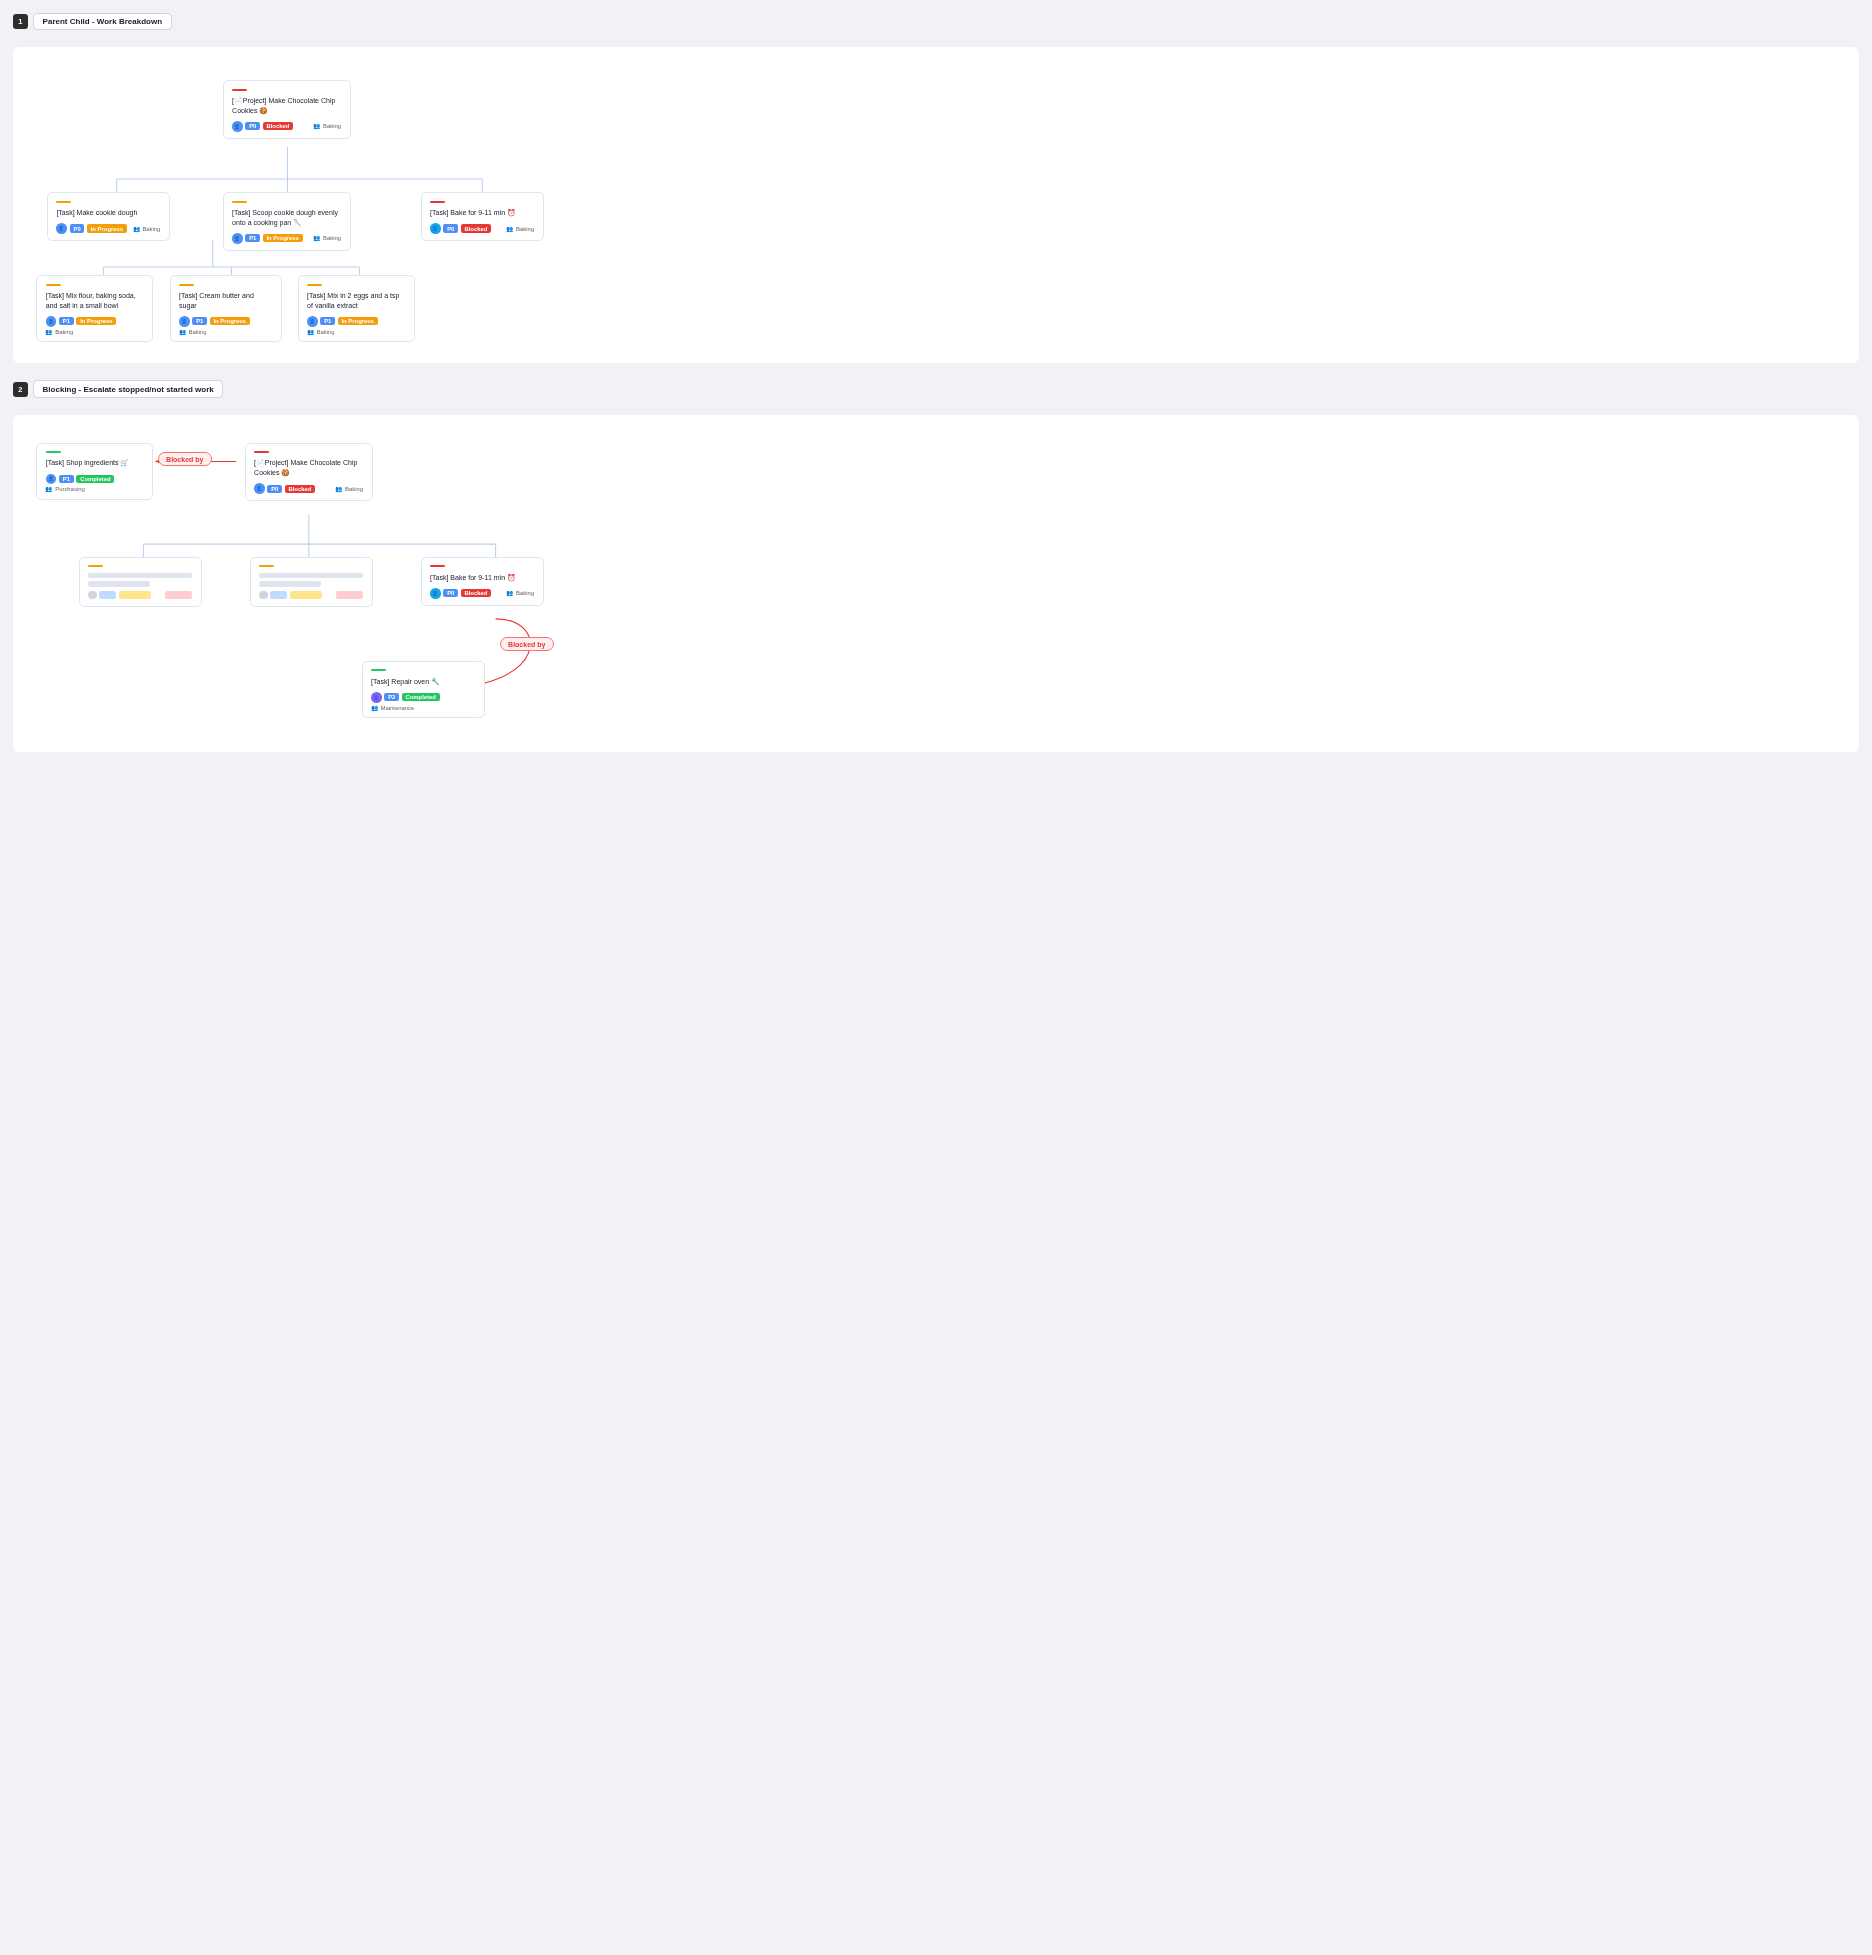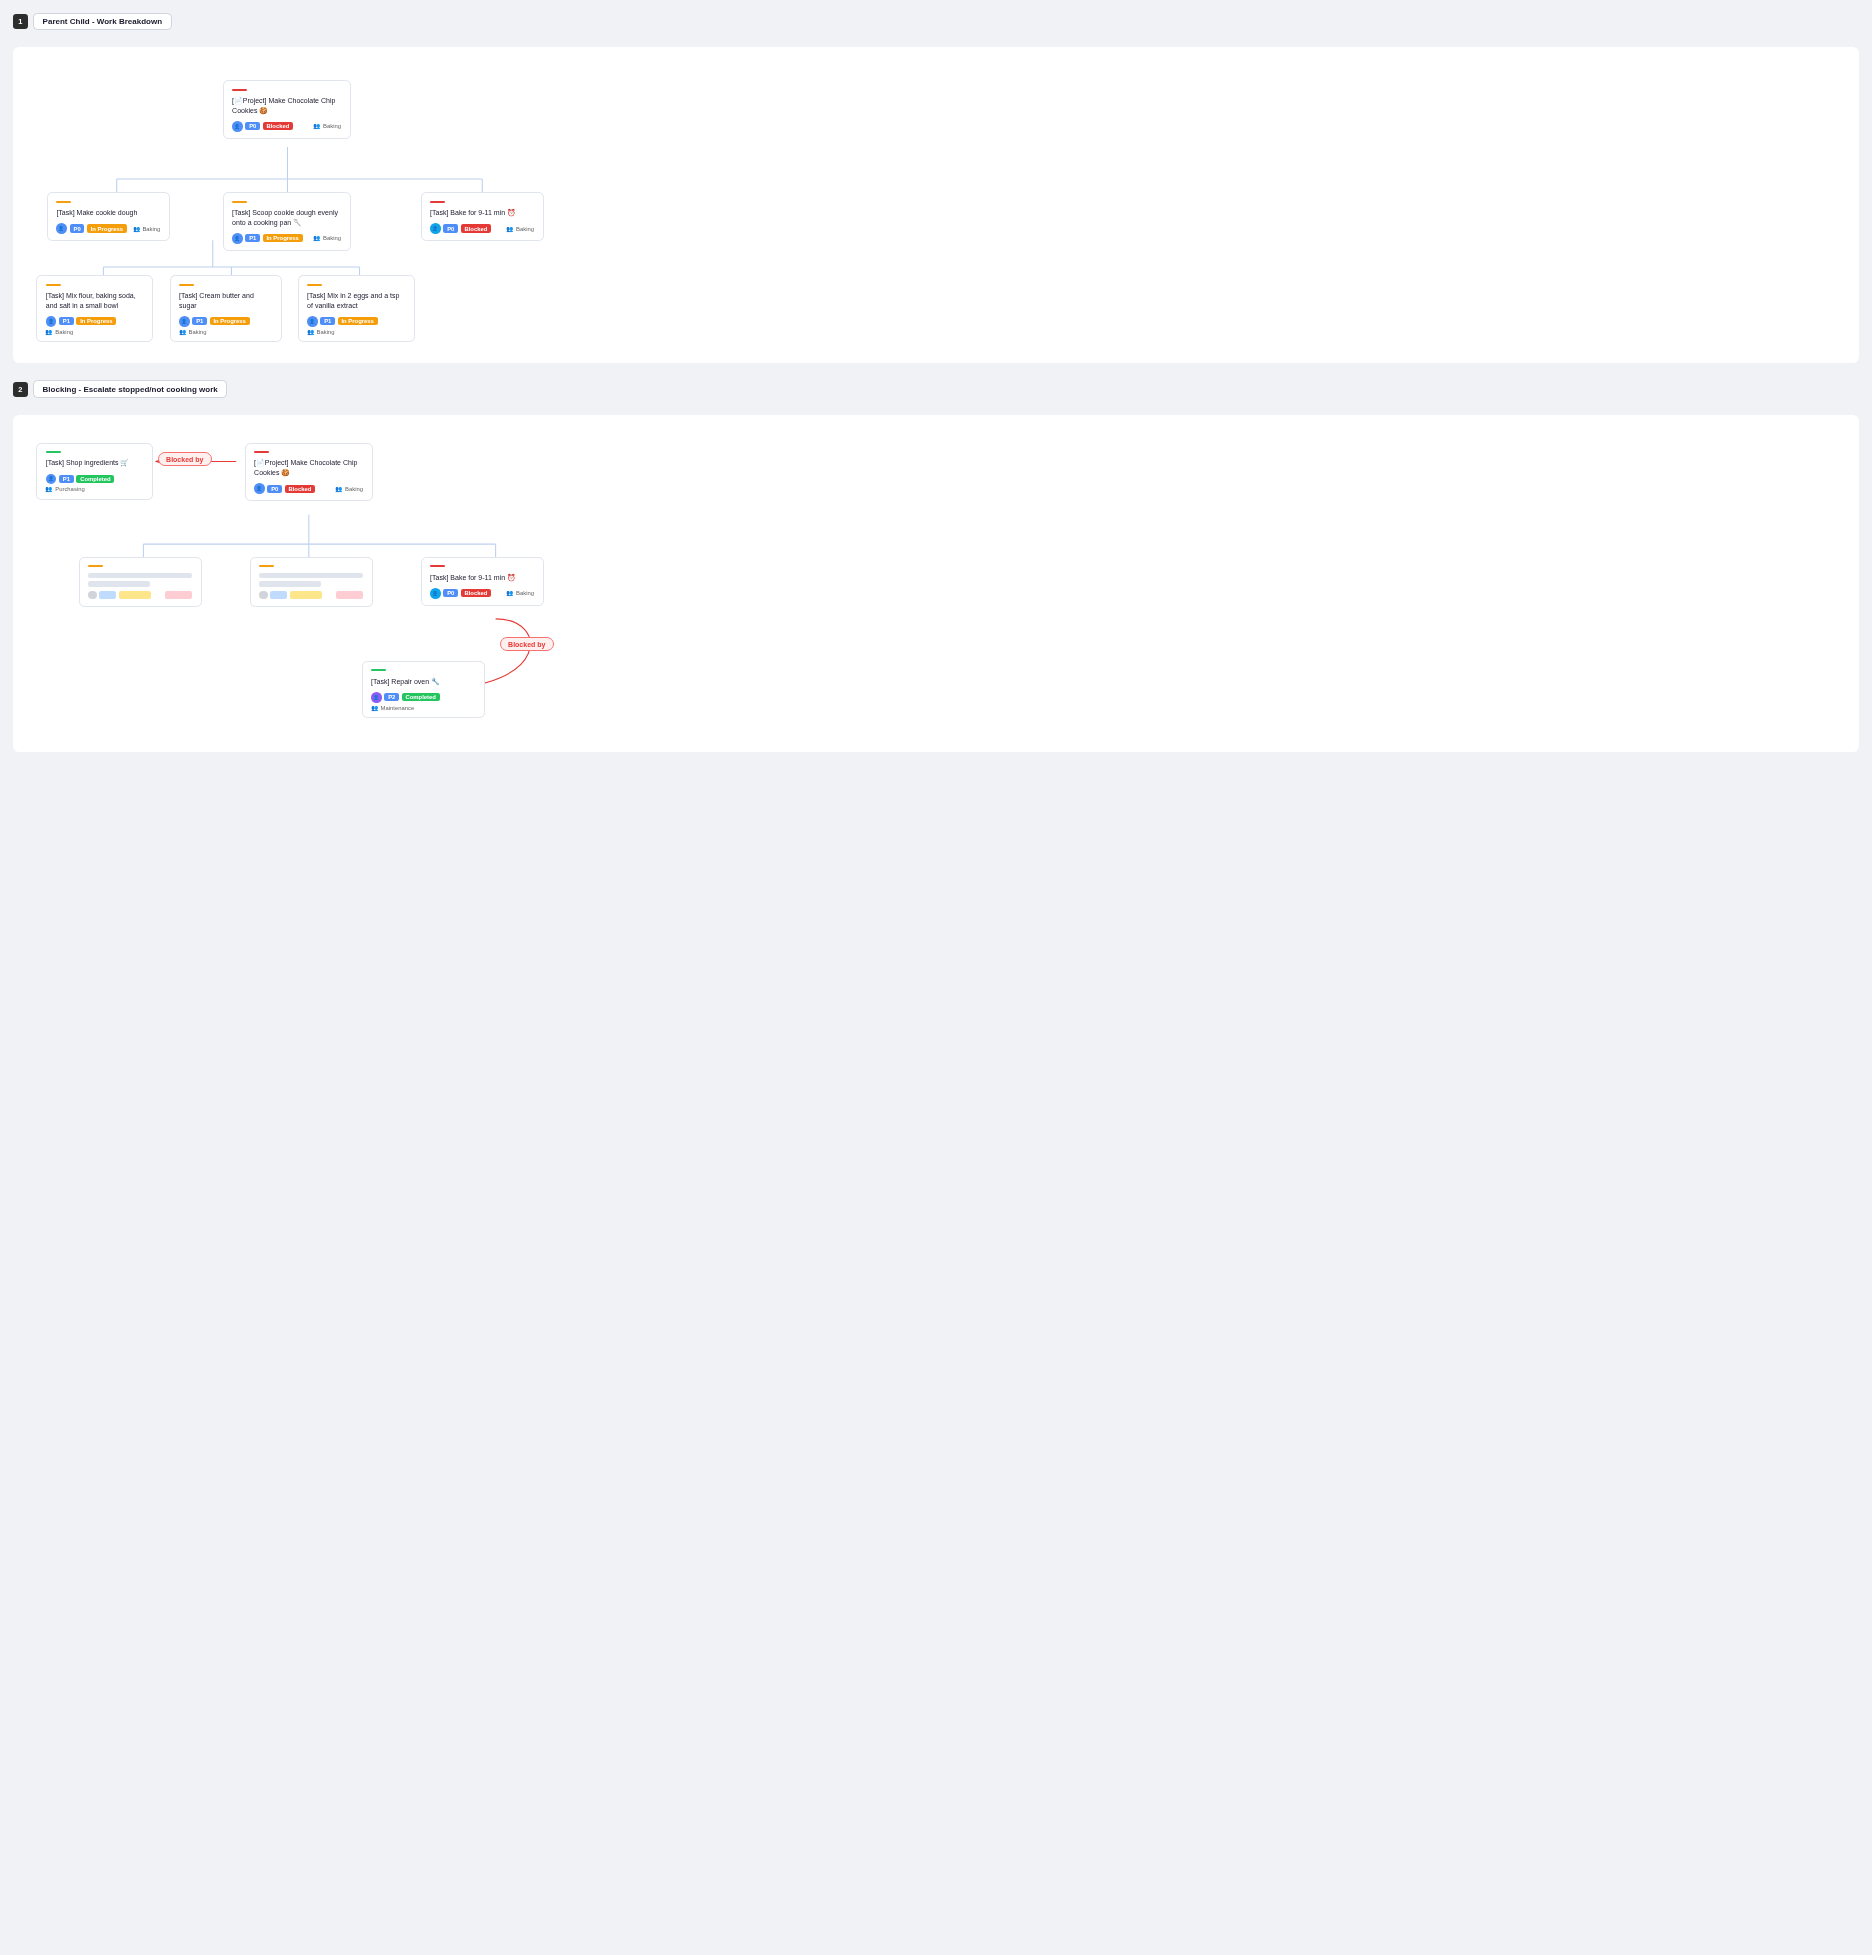--- a/index.html
+++ b/index.html
@@ -349,21 +349,21 @@
         </div>
       </div>
 
     </div>
   </div>
 </div>
 
 <div class="section">
   <div class="section-header">
     <div class="section-number">2</div>
-    <div class="section-title">Blocking - Escalate stopped/not cooking work</div>
+    <div class="section-title">Blocking - Escalate stopped/not started work</div>
   </div>
 
   <div class="tree-section2">
     <div class="s2-diagram">
 
       <svg class="arrow-svg" viewBox="0 0 3412 560" width="1821" height="299">
 
         <defs>
           <marker id="arrowhead-red" markerWidth="8" markerHeight="6" refX="6" refY="3" orient="auto">
             <polygon points="0 0, 8 3, 0 6" fill="#e53935"></polygon>

